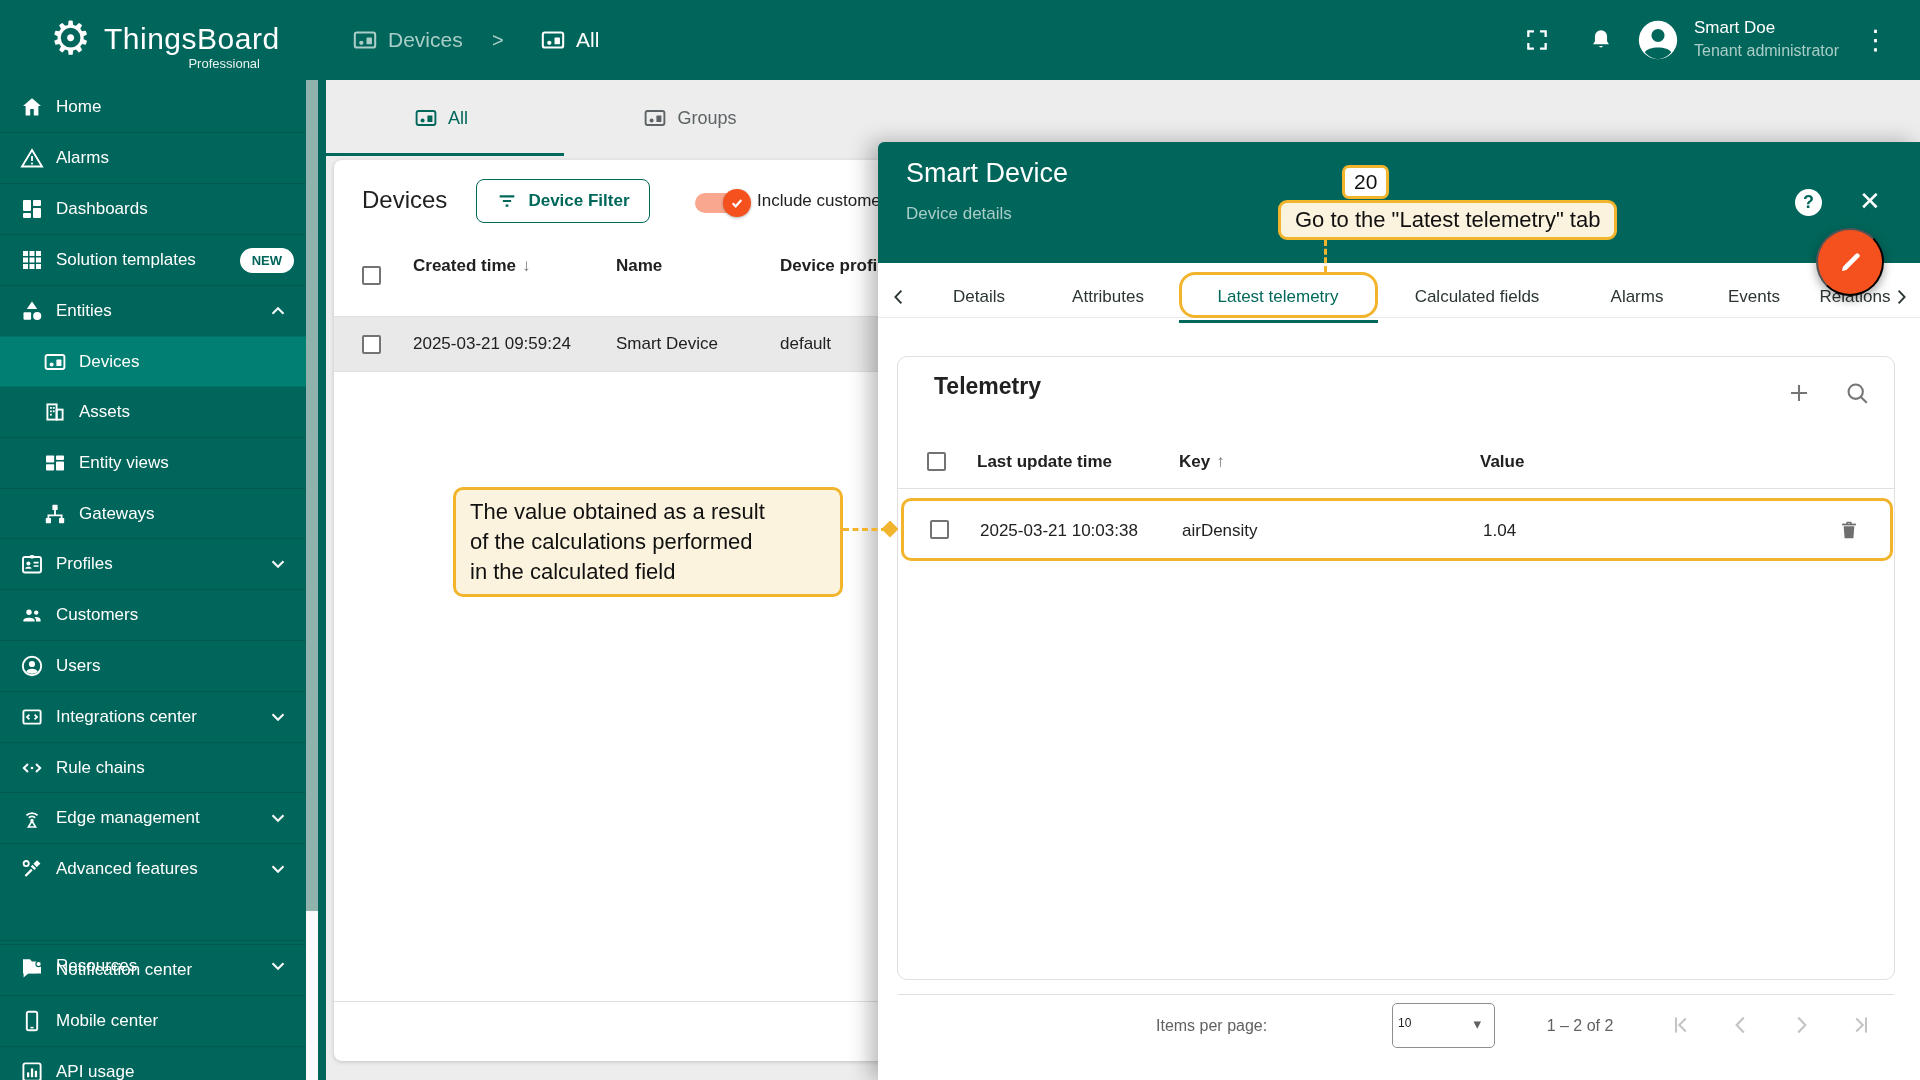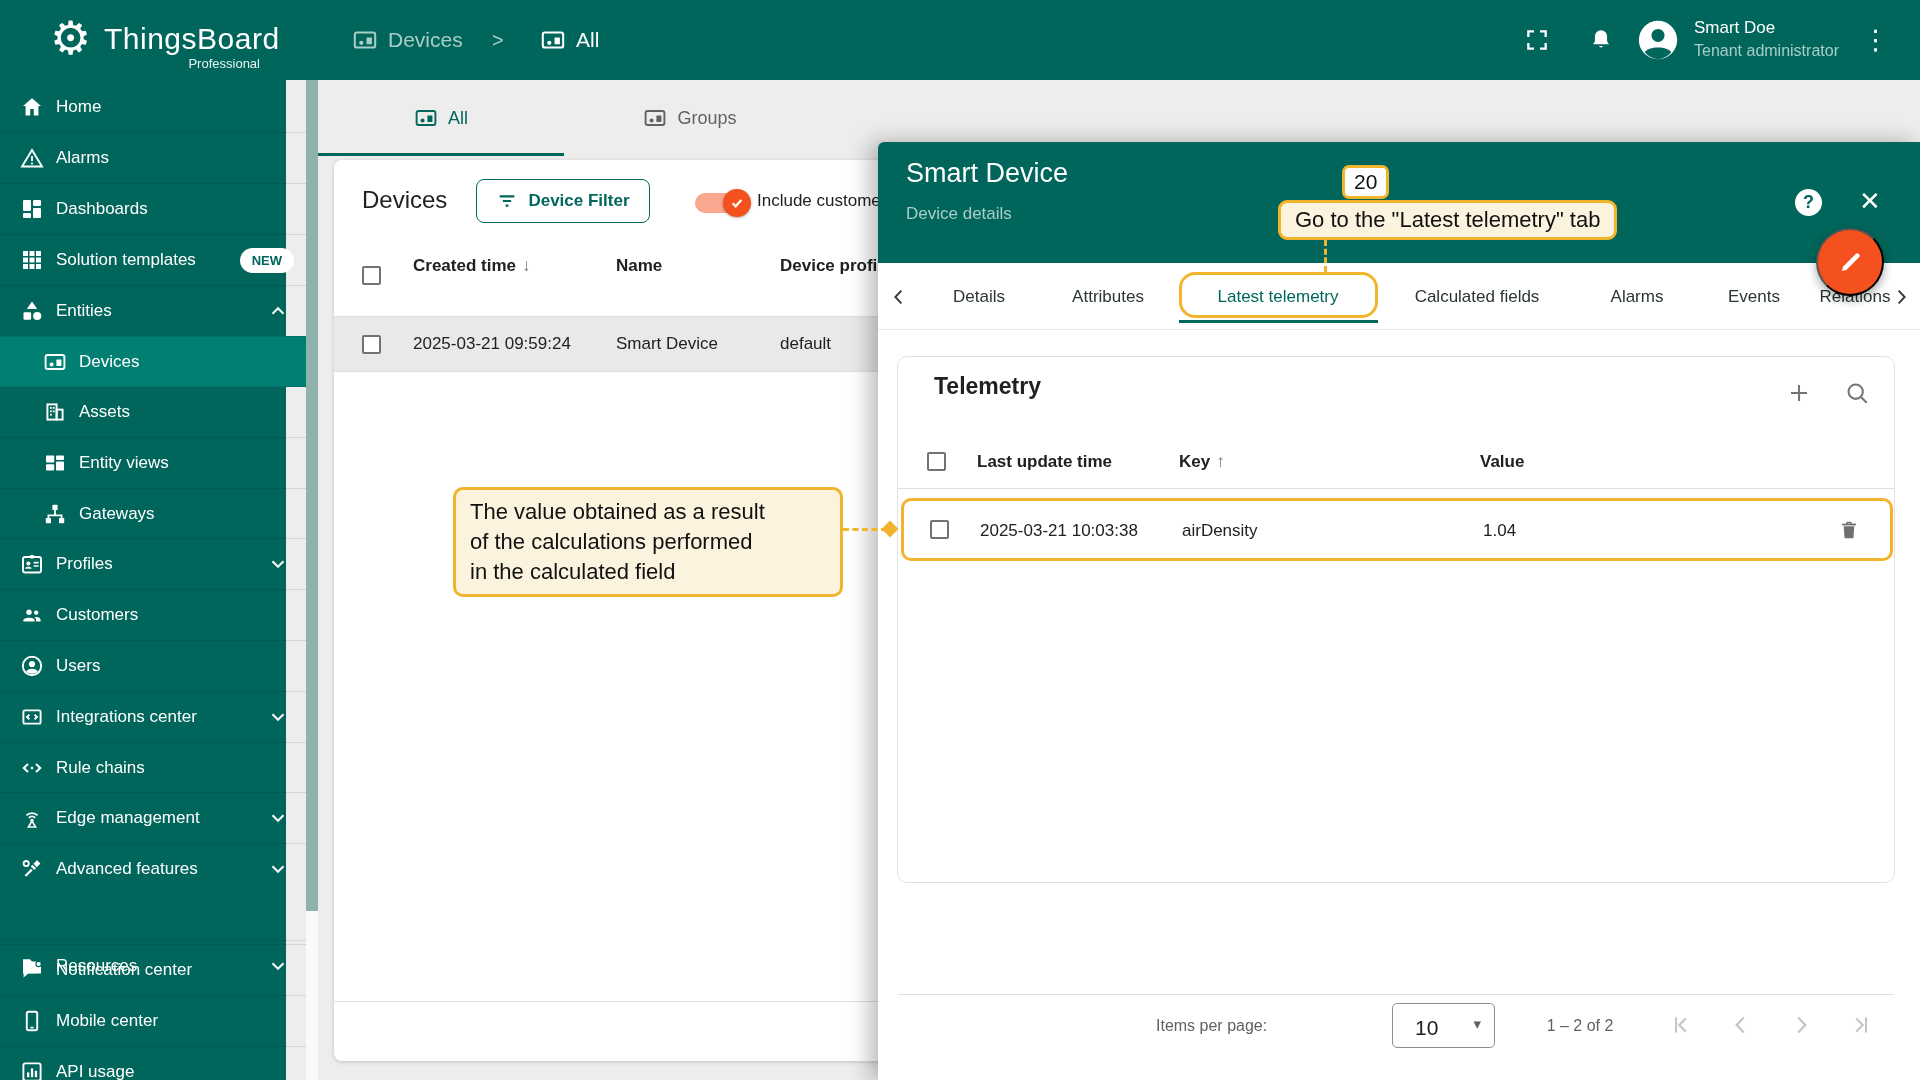--- a/index.html
+++ b/index.html
@@ -26,21 +26,21 @@
   .crumb-sep{left:492px;color:var(--dim);font-size:20px;}
   .crumb-all{left:540px;color:#fff;}
   .crumb-all .lbl{font-size:21px;}
   .tb-ic{position:absolute;top:27px;width:26px;height:26px;color:#fff;cursor:pointer;}
   .avatar{position:absolute;left:1635px;top:17px;width:46px;height:46px;}
   .uname{position:absolute;left:1694px;top:18px;font-size:17px;color:#fff;}
   .urole{position:absolute;left:1694px;top:42px;font-size:16px;color:var(--dim);}
   .kebab{position:absolute;left:1862px;top:24px;font-size:27px;color:#fff;cursor:pointer;line-height:32px;}
 
   
-  .sidebar{position:absolute;left:0;top:80px;width:286px;bottom:0;background:var(--teal);z-index:5;}
+  .sidebar{position:absolute;left:0;top:80px;width:326px;bottom:0;background:var(--teal);z-index:5;}
   .sb-track{position:absolute;left:306px;top:0;width:12px;bottom:0;background:#FAFAFA;}
   .sb-thumb{position:absolute;left:306px;top:0;width:12px;height:831px;background:var(--thumb);}
   .nav-item{position:absolute;left:0;width:306px;height:51px;display:flex;align-items:center;color:#fff;cursor:pointer;border-top:1px solid rgba(0,0,0,.10);}
   .nav-item .nico{width:24px;height:24px;margin-left:20px;color:#fff;flex:none;}
   .nav-item .nlabel{margin-left:12px;font-size:17px;font-weight:500;white-space:nowrap;}
   .nav-item.sub .nico{margin-left:43px;}
   .nav-item.active{background:var(--teal-active);}
   .caret{position:absolute;right:17px;width:22px;height:22px;color:#fff;opacity:.95;}
   .newbadge{position:absolute;right:12px;background:#fff;color:var(--teal);font-size:13px;font-weight:bold;border-radius:13px;padding:5px 12px;}
 
@@ -73,40 +73,40 @@
   .note-dash{position:absolute;left:843px;top:528px;width:44px;border-top:3px dashed var(--gold);z-index:40;}
   .note-diamond{position:absolute;left:884px;top:523px;width:12px;height:12px;background:var(--gold);transform:rotate(45deg);z-index:41;}
 
   
   .panel{position:absolute;left:878px;top:142px;width:1042px;height:938px;background:#fff;border-top-left-radius:6px;box-shadow:-8px 0 22px rgba(0,0,0,.28);z-index:20;}
   .phead{position:absolute;left:0;top:0;right:0;height:121px;background:var(--teal);border-top-left-radius:6px;}
   .ptitle{position:absolute;left:28px;top:16px;font-size:27px;font-weight:500;color:#fff;}
   .psub{position:absolute;left:28px;top:62px;font-size:17px;color:var(--dim);}
   .help-btn{position:absolute;left:917px;top:47px;width:27px;height:27px;border-radius:50%;background:#fff;color:var(--teal);font-size:18px;font-weight:bold;display:flex;align-items:center;justify-content:center;cursor:pointer;}
   .close-btn{position:absolute;left:977px;top:44px;width:30px;height:30px;color:#fff;font-size:26px;line-height:30px;text-align:center;cursor:pointer;}
-  .ptabbar{position:absolute;left:0;top:121px;right:0;height:67px;background:#fff;border-bottom:1px solid #EAEAEA;padding-left:29px;}
+  .ptabbar{position:absolute;left:0;top:121px;right:0;height:55px;background:#fff;border-bottom:1px solid #EAEAEA;padding-left:29px;}
   .ptab{position:absolute;top:0;height:67px;line-height:67px;transform:translateX(-50%);font-size:17px;font-weight:500;color:#2B3634;white-space:nowrap;cursor:pointer;}
   .ptab.active{color:var(--accent);}
   .ptab-outline{position:absolute;left:301px;top:9px;width:199px;height:46px;border:3px solid var(--gold);border-radius:16px;z-index:3;}
   .ptab-underline{position:absolute;left:301px;top:57px;width:199px;height:3px;background:var(--accent);}
   .pt-chevron{position:absolute;top:23px;width:22px;height:22px;color:#2B3634;cursor:pointer;}
 
   
-  .tcard{position:absolute;left:19px;top:214px;width:998px;height:527px;border:1px solid var(--border);border-radius:10px;background:#fff;}
+  .tcard{position:absolute;left:19px;top:214px;width:998px;height:624px;border:1px solid var(--border);border-radius:10px;background:#fff;}
   .ttitle{position:absolute;left:36px;top:16px;font-size:23px;color:var(--txt);}
   .ticon{position:absolute;top:23px;width:26px;height:26px;color:var(--gray);cursor:pointer;}
   .thead{position:absolute;top:95px;font-size:17px;font-weight:bold;color:var(--txt);display:flex;gap:6px;align-items:center;}
   .trow1{position:absolute;left:3px;top:141px;width:992px;height:63px;border:3px solid var(--gold);border-radius:10px;}
   .trow2{position:absolute;left:0;top:208px;width:100%;height:59px;border-bottom:1px solid #ECECEC;}
   .tcell{position:absolute;font-size:17px;color:var(--txt);white-space:nowrap;}
   .trash{position:absolute;width:22px;height:24px;color:#6F6F6F;cursor:pointer;}
   .tfoot-div{position:absolute;left:0;right:0;top:637px;height:1px;background:var(--border);}
   .ipp{position:absolute;left:258px;top:660px;font-size:16px;color:#616161;}
   .psel{position:absolute;left:494px;top:646px;width:103px;height:45px;border:1px solid #8E8E8E;border-radius:5px;cursor:pointer;}
-  .psel .val{position:absolute;left:22px;top:12px;font-size:21px;color:var(--txt);}
+  .psel .val{position:absolute;left:5px;top:12px;font-size:12px;color:var(--txt);}
   .psel .dd{position:absolute;right:13px;top:11px;color:#616161;font-size:15px;}
   .range{position:absolute;left:622px;top:660px;width:120px;text-align:center;font-size:16px;color:#616161;}
   .pager{position:absolute;top:655px;width:26px;height:26px;color:#C4C4C4;transform:translateX(-50%);cursor:pointer;}
 
   
   .stepbadge{position:absolute;left:1297px;top:165px;background:#fff;border:3px solid var(--gold);border-radius:7px;padding:2px 9px;font-size:21px;color:#111;z-index:45;margin-left:45px;}
   .stepnote{position:absolute;left:1278px;top:200px;background:var(--cream);border:3px solid var(--gold);border-radius:9px;padding:4px 14px;font-size:22px;color:#111;z-index:44;white-space:nowrap;}
   .stepdash{position:absolute;left:1324px;top:240px;height:32px;border-left:3px dashed var(--gold);z-index:44;}
 
   .fab{position:absolute;left:1816px;top:228px;width:68px;height:68px;border-radius:50%;background:var(--orange);box-shadow:0 4px 10px rgba(0,0,0,.35);display:flex;align-items:center;justify-content:center;z-index:30;cursor:pointer;}

